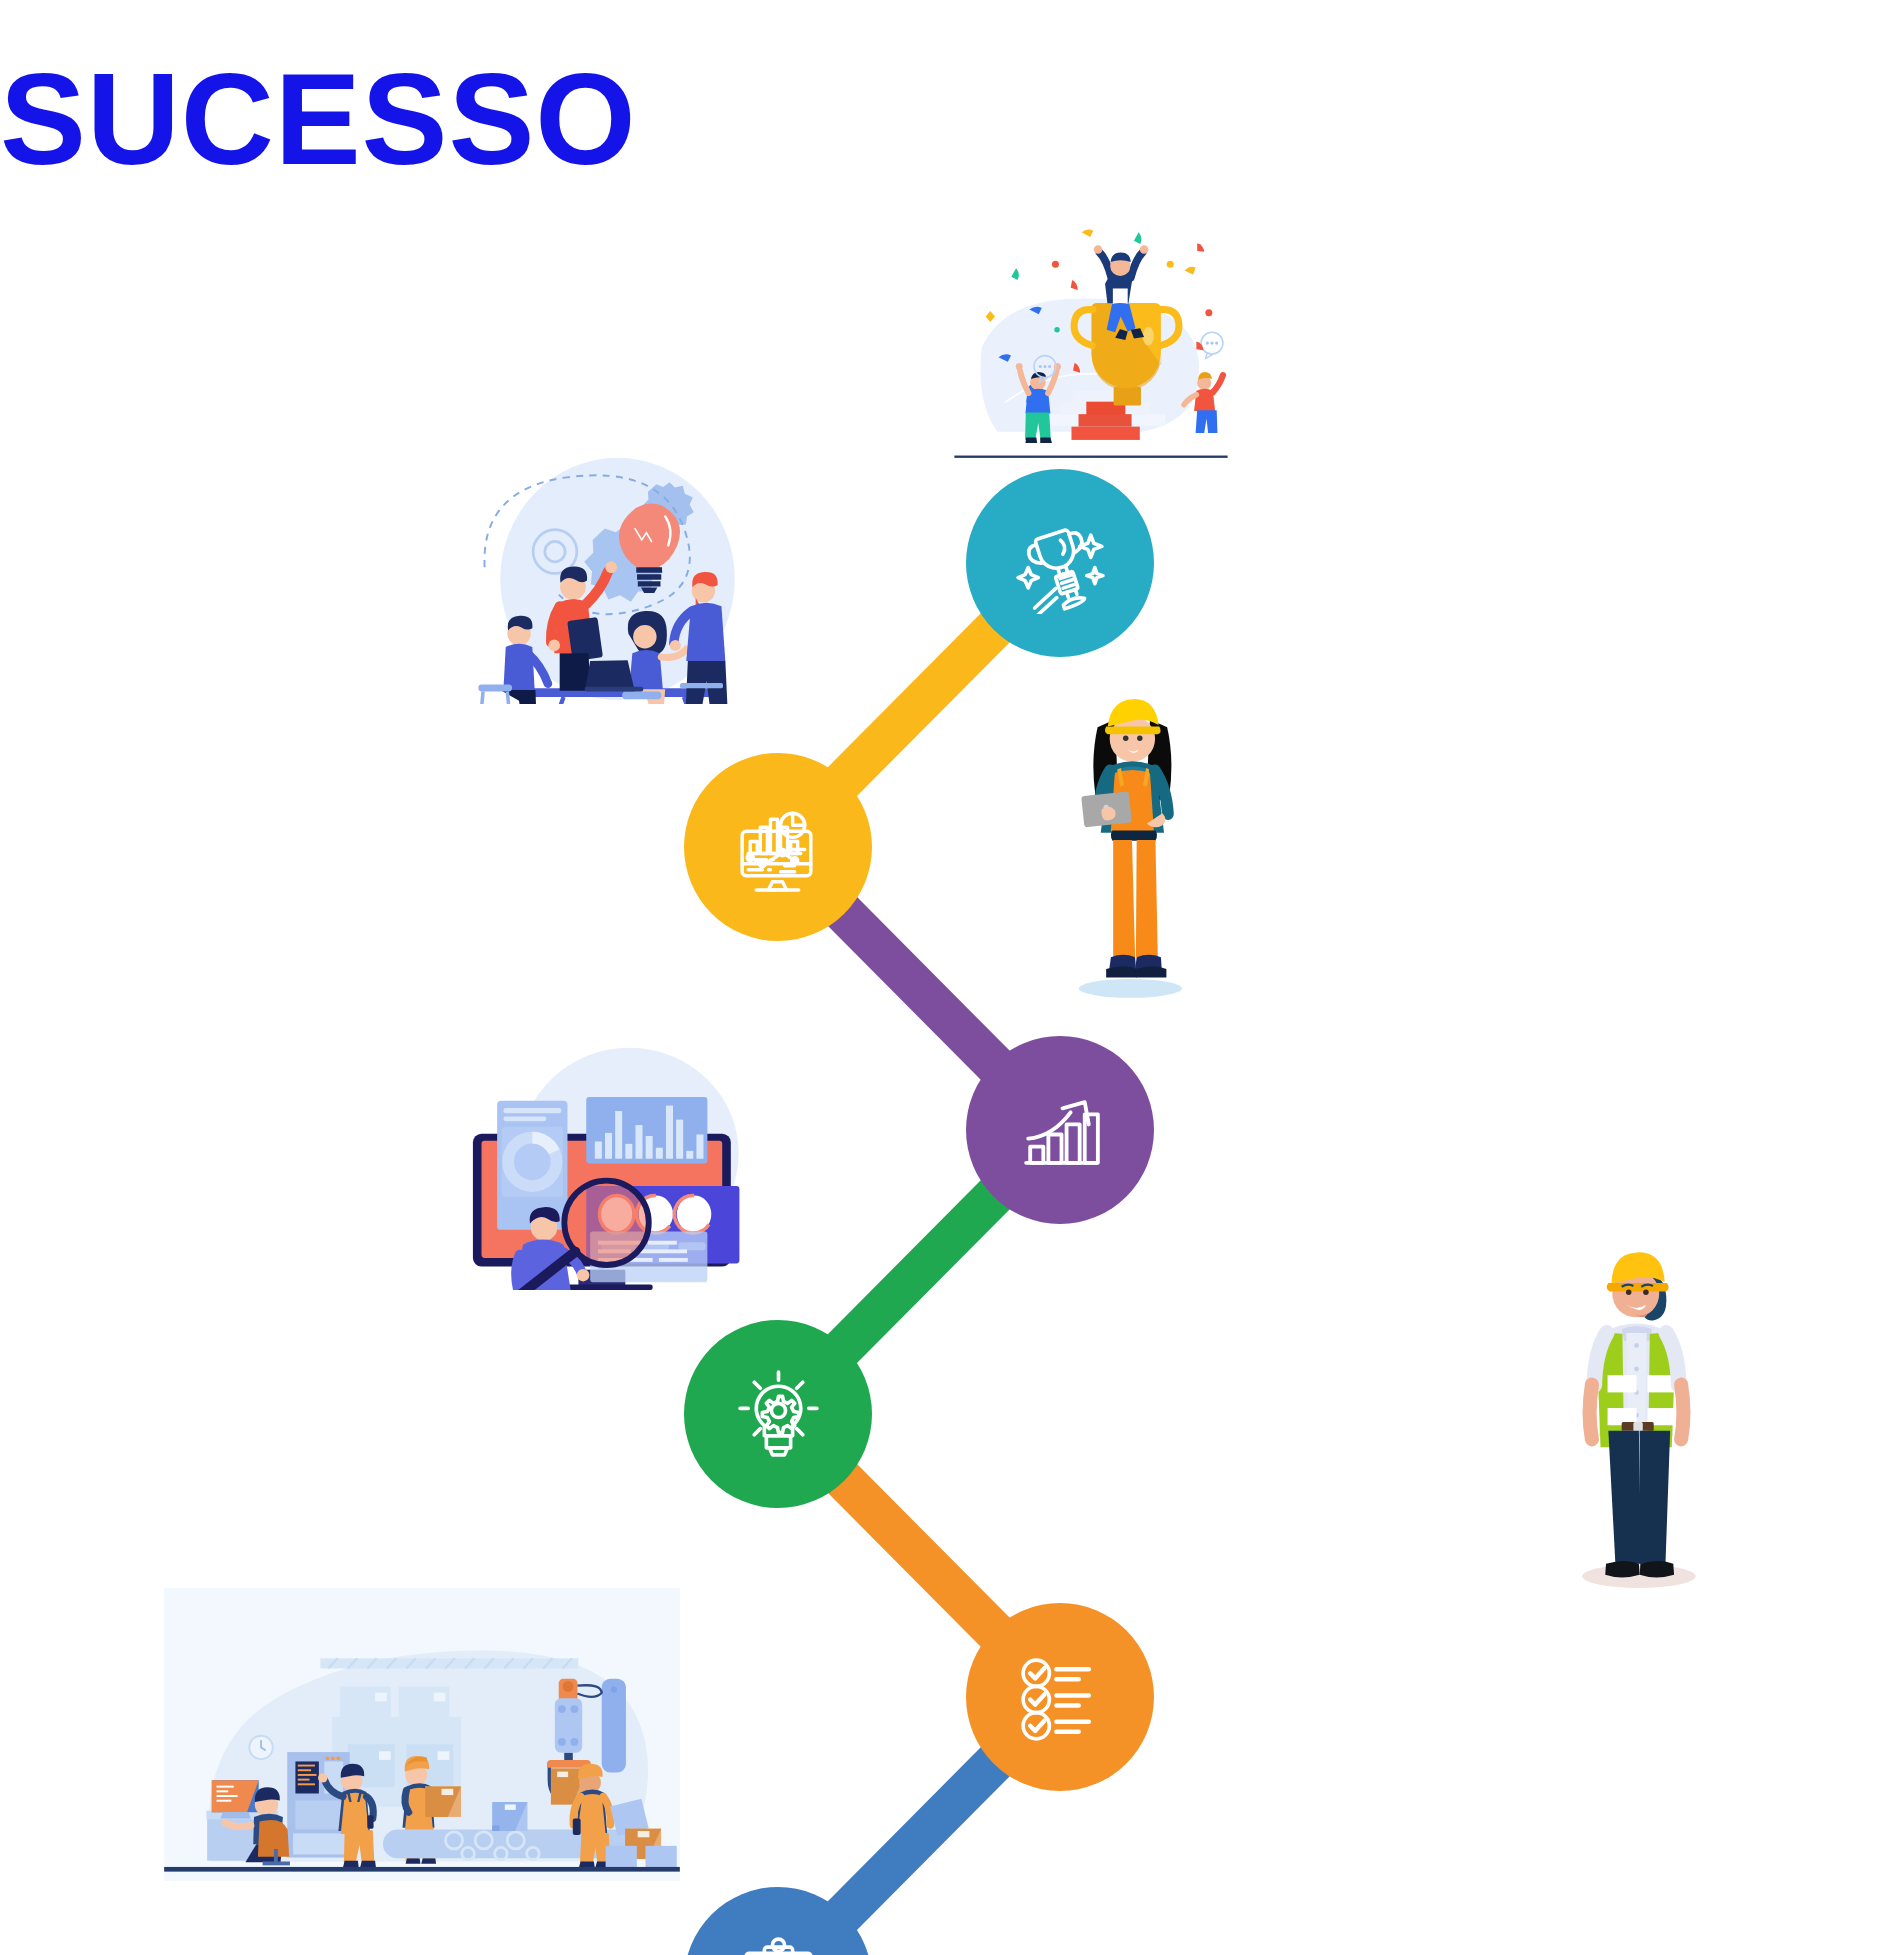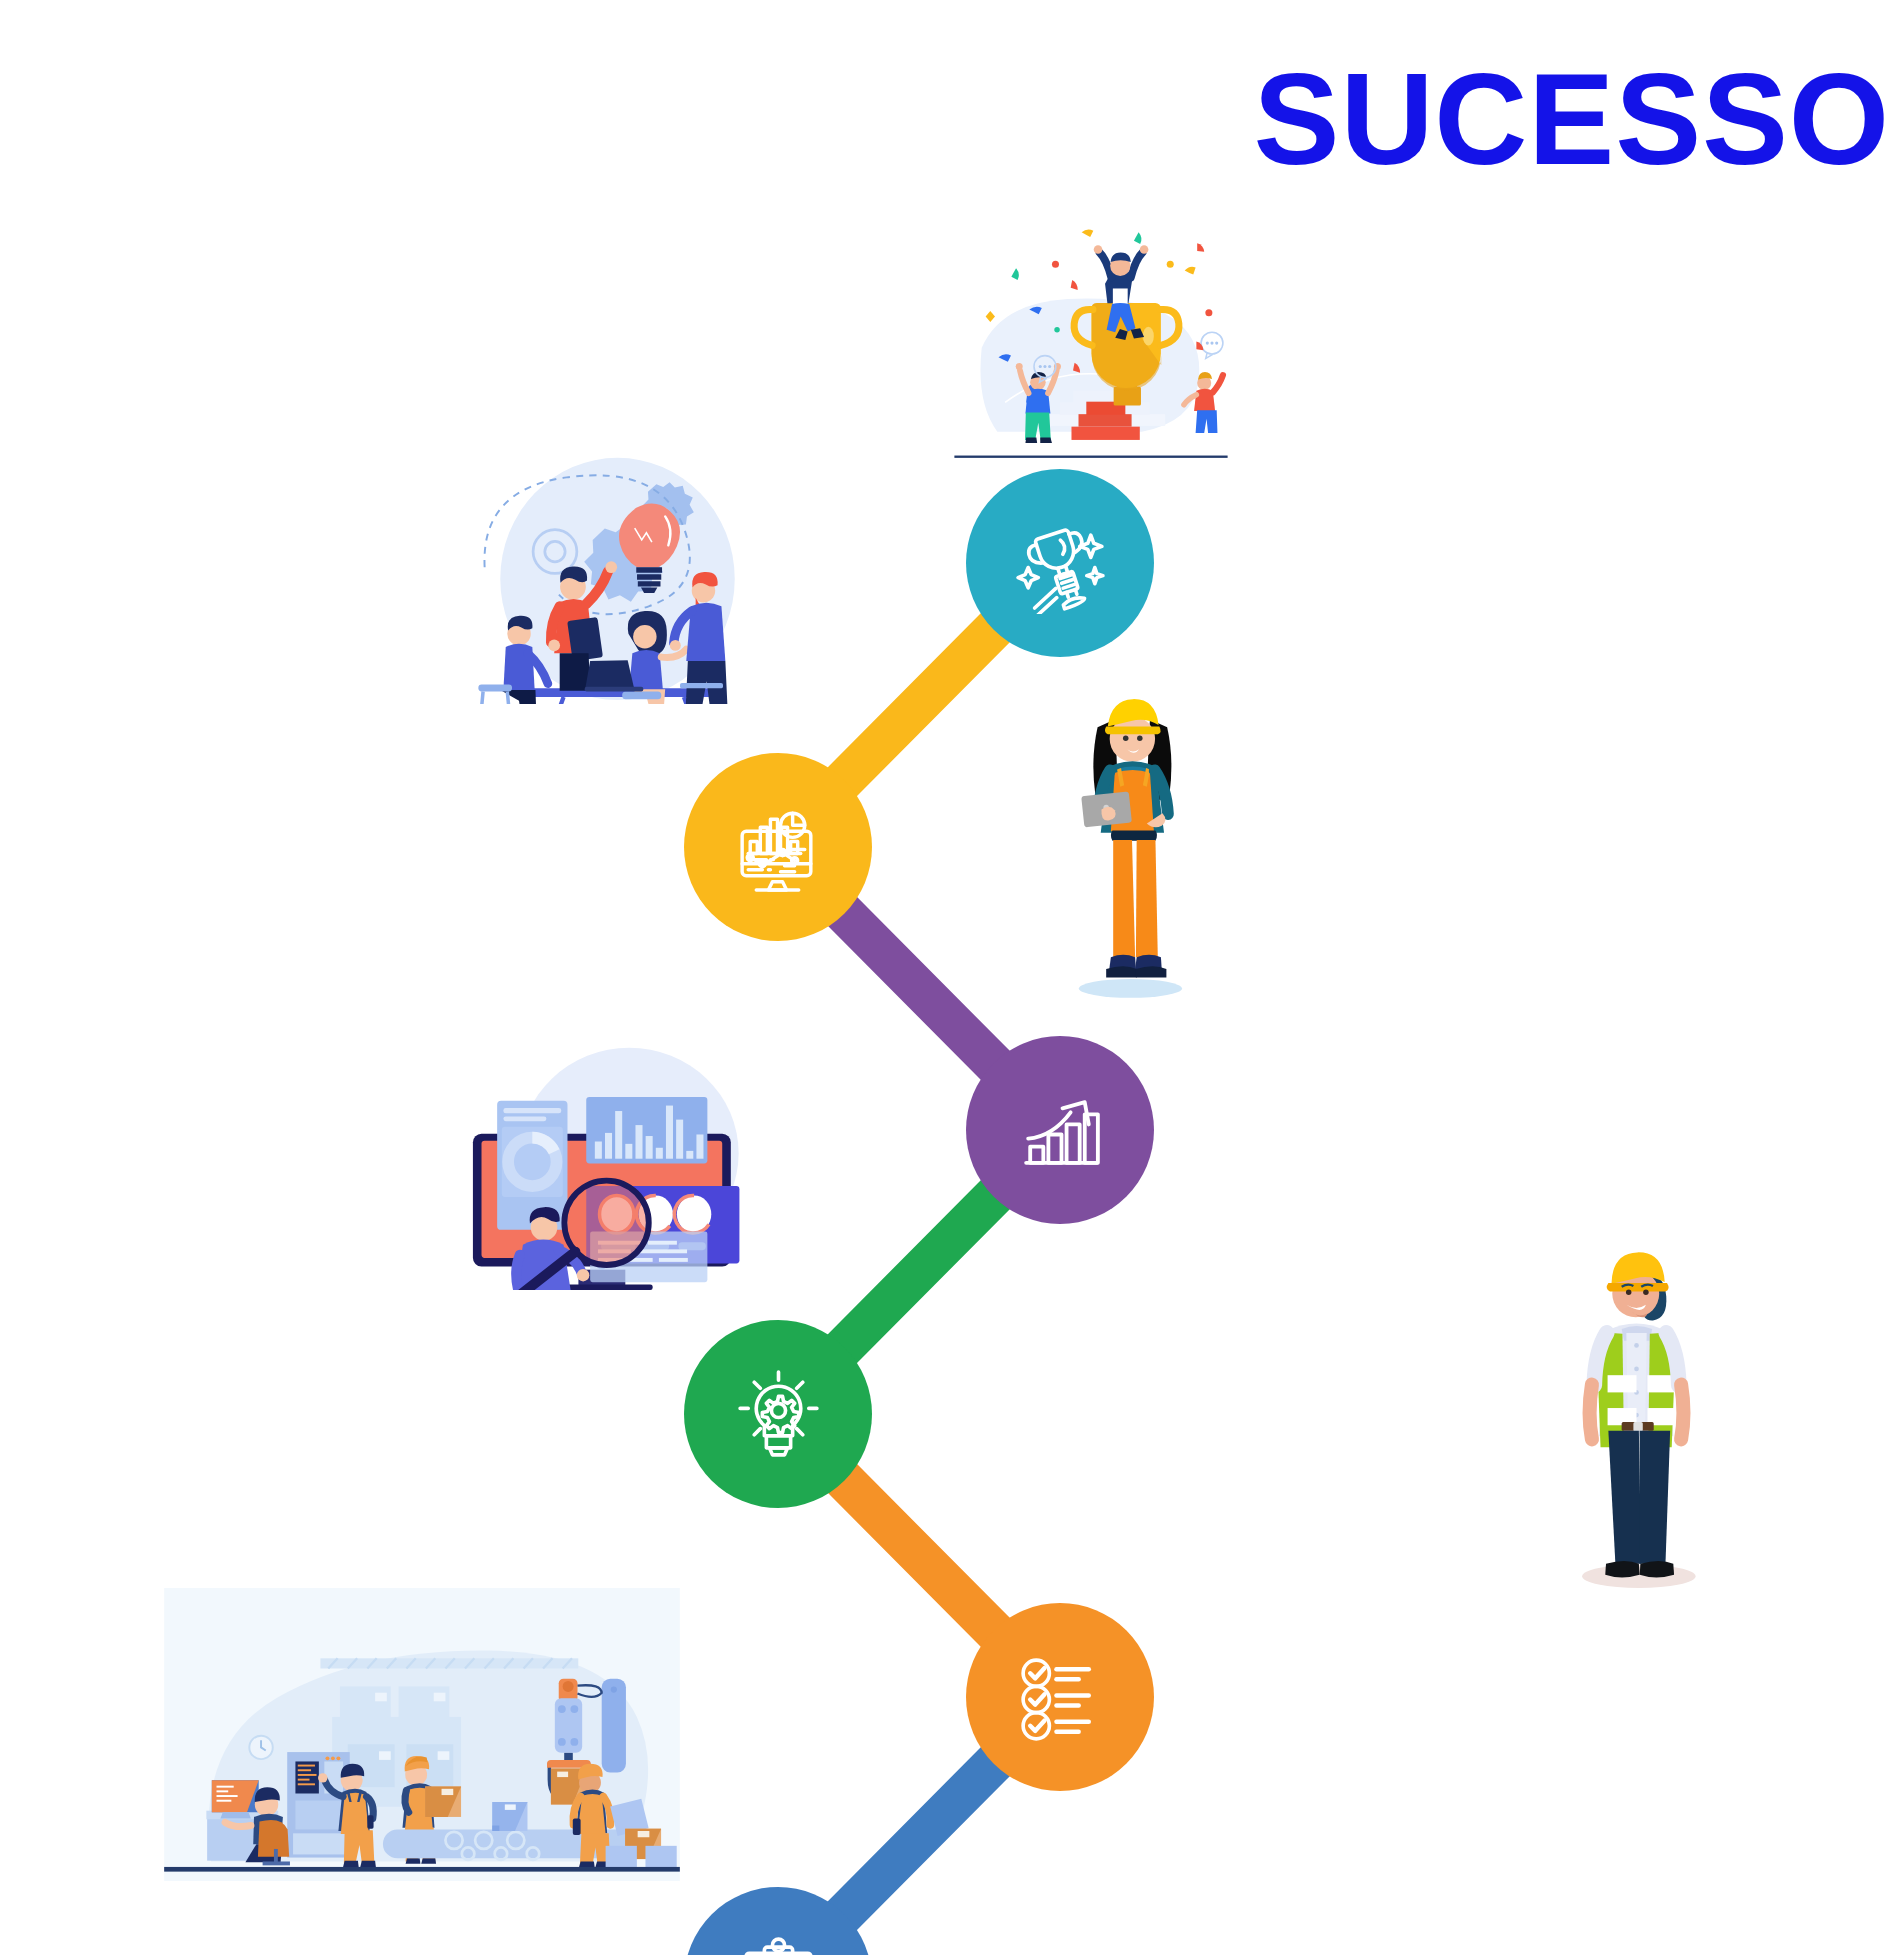--- a/index.html
+++ b/index.html
@@ -4,21 +4,21 @@
 <style>
   html,body{margin:0;padding:0;}
   body{
     width:1890px;height:3120px;background:#ffffff;position:relative;overflow:hidden;
     font-family:"Liberation Sans", sans-serif;
   }
   .stage{position:absolute;inset:0;}
 
   
   .title{
-    position:absolute;left:0;width:1890px;text-align:right;
+    position:absolute;left:0;width:1890px;text-align:left;
     font-weight:bold;letter-spacing:0.8px;line-height:1;
     font-family:"Liberation Sans", sans-serif;
   }
   #title-top{top:55px;font-size:129px;color:#1413E8;}
 
   
   .connector{position:absolute;transform-origin:0 50%;border-radius:2.3px;}
 
   
   .node{

